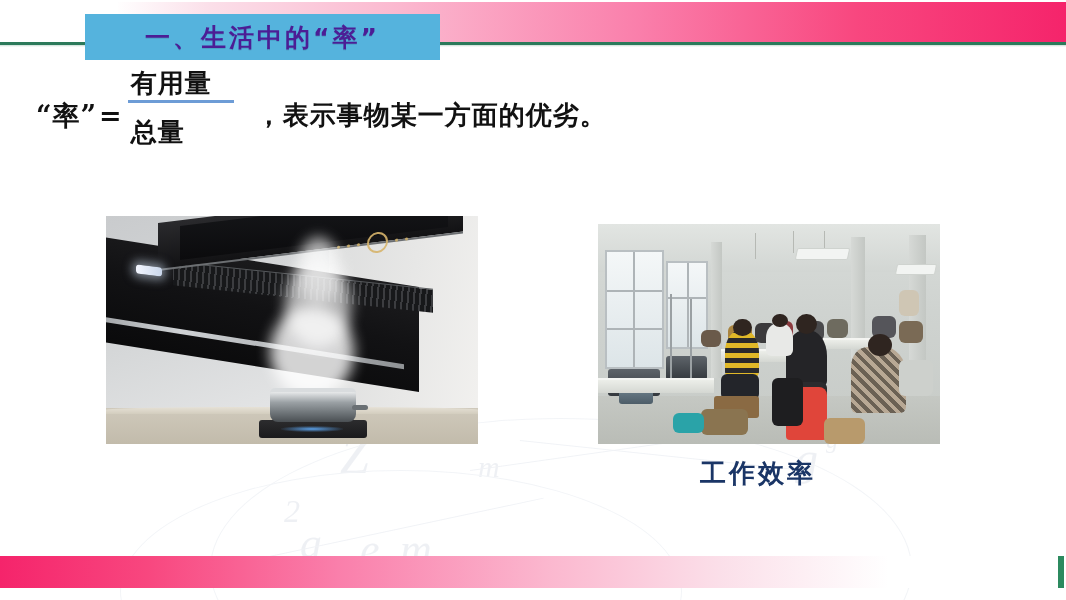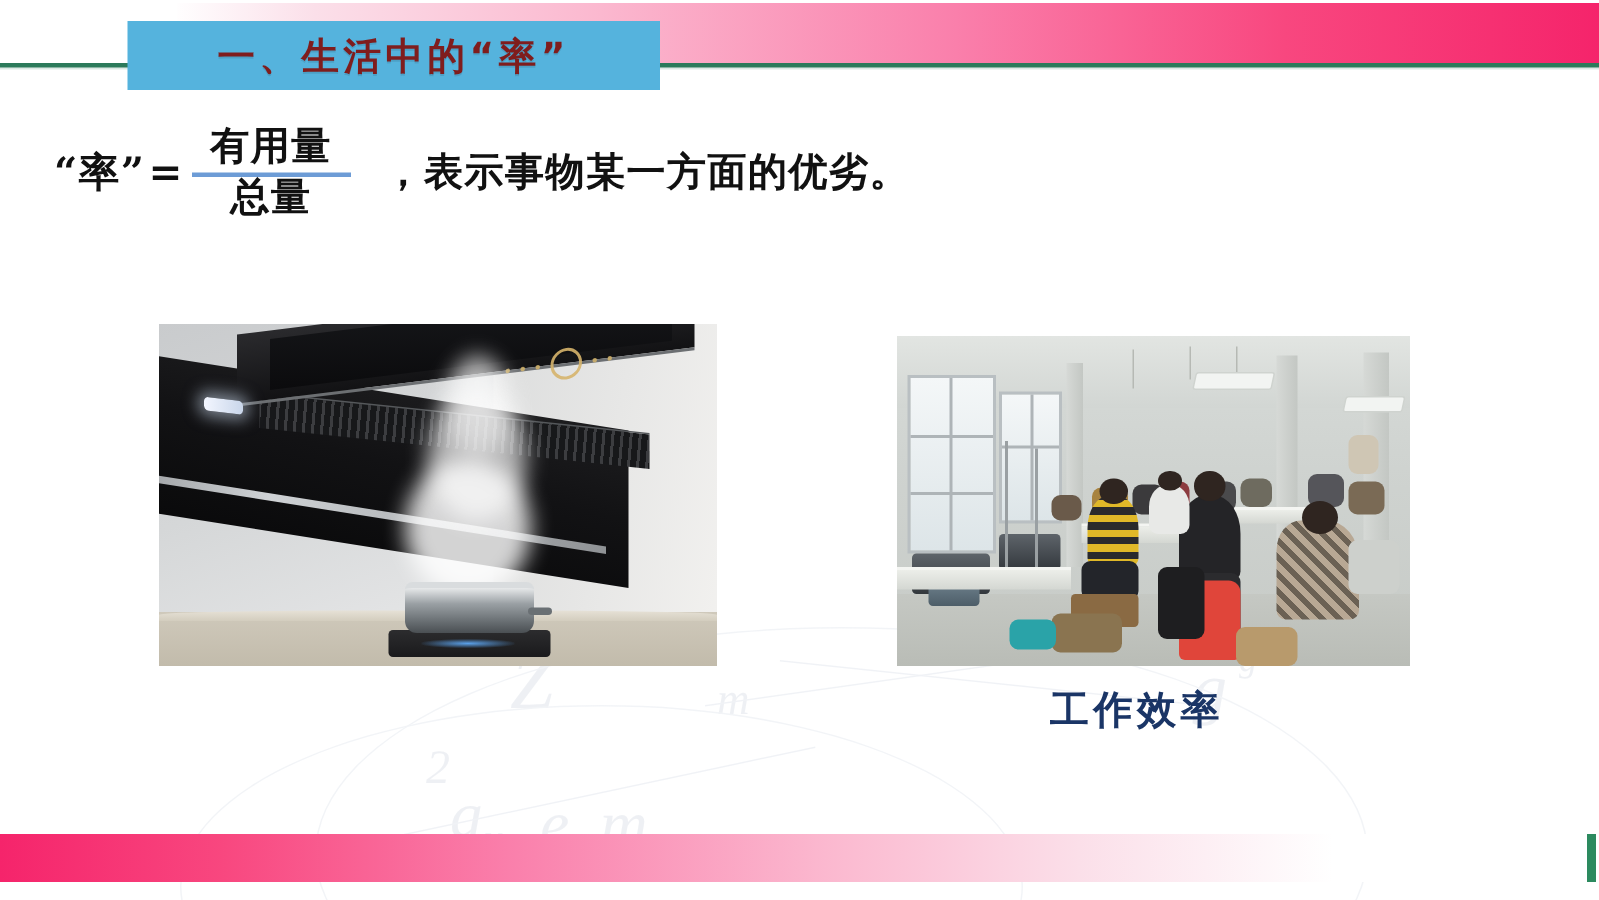--- a/index.html
+++ b/index.html
@@ -27,38 +27,38 @@
   .topline-green{position:absolute;left:0;top:42px;width:1066px;height:3px;background:#2c7a5b;}
   .topline-green-shadow{position:absolute;left:0;top:45px;width:1066px;height:2px;
     background:linear-gradient(180deg,rgba(44,122,91,.25),rgba(255,255,255,0));}
 
   
   .title-chip{
     position:absolute;left:85px;top:14px;width:355px;height:46px;
     background:#55b3dd;display:flex;align-items:center;justify-content:center;
   }
   .title-chip span{
-    color:#7f1d1d;font-family:"DejaVu Sans",sans-serif;font-weight:700;
+    color:#4c1d95;font-family:"DejaVu Sans",sans-serif;font-weight:700;
     font-size:25px;letter-spacing:3px;white-space:nowrap;
     text-shadow:0 1px 0 rgba(0,0,0,.10);
   }
 
   
   .formula-row{
     position:absolute;left:36px;top:82px;width:900px;height:66px;
     display:flex;align-items:center;
     color:#111111;font-family:"DejaVu Serif",serif;font-weight:700;
   }
   .f-lead{font-size:27px;letter-spacing:1px;line-height:1;}
   .f-eq{font-size:27px;margin:0 2px 0 2px;font-weight:700;}
-  .fraction{display:inline-flex;flex-direction:column;align-items:center;
+  .fraction{display:inline-flex;flex-direction:column;align-items:flex-start;
             margin:0 4px;position:relative;top:1px;}
   .fr-num{font-size:26px;line-height:1.06;letter-spacing:1px;padding:0 3px;}
   .fr-bar{height:3px;width:100%;min-width:106px;background:#6d9cd6;margin:2px 0 1px;}
-  .fr-den{font-size:26px;line-height:1.06;letter-spacing:1px;padding:0 3px;}
+  .fr-den{font-size:26px;line-height:1.06;letter-spacing:1px;padding:15px 3px;}
   .f-tail{font-size:26px;letter-spacing:1px;margin-left:18px;line-height:1;}
 
   
   .photo{position:absolute;overflow:hidden;background:#cfd2d4;}
   #photo-hood{left:106px;top:216px;width:372px;height:228px;}
   #photo-factory{left:598px;top:224px;width:342px;height:220px;}
 
   
   .hood-wall{position:absolute;inset:0;background:linear-gradient(160deg,#c9cbcd 0%,#d5d7d8 38%,#e3e4e5 70%,#eceded 100%);}
   .hood-wall2{position:absolute;left:60%;top:0;width:40%;height:100%;

